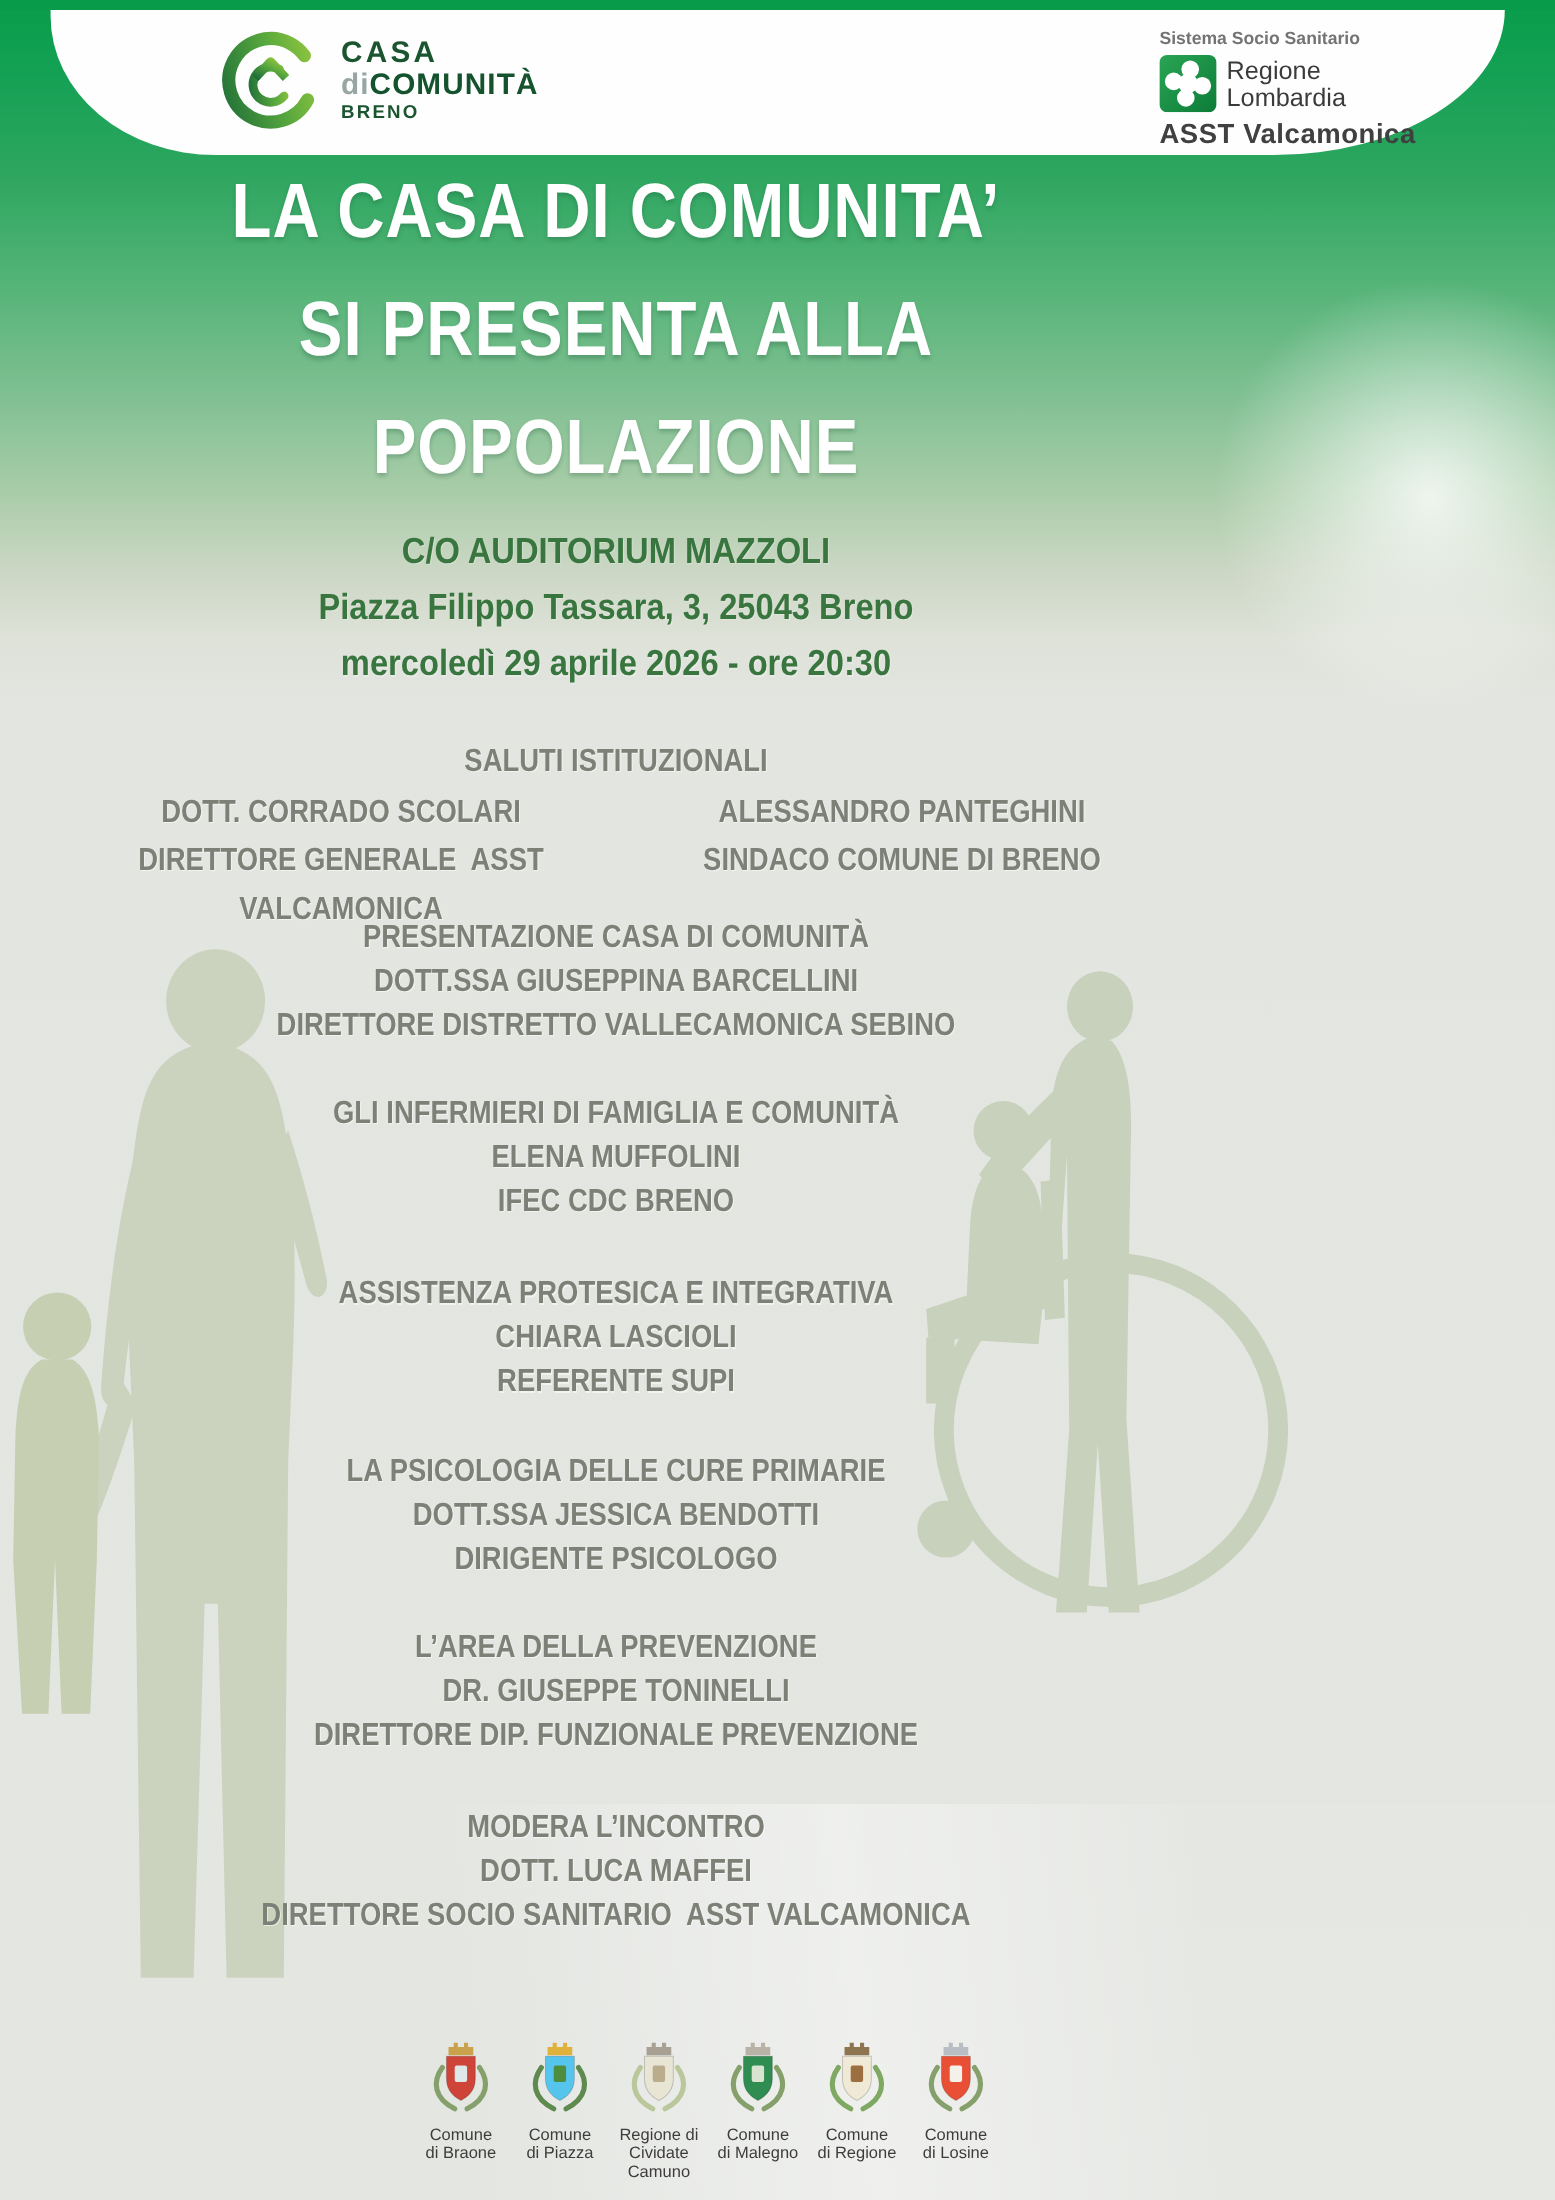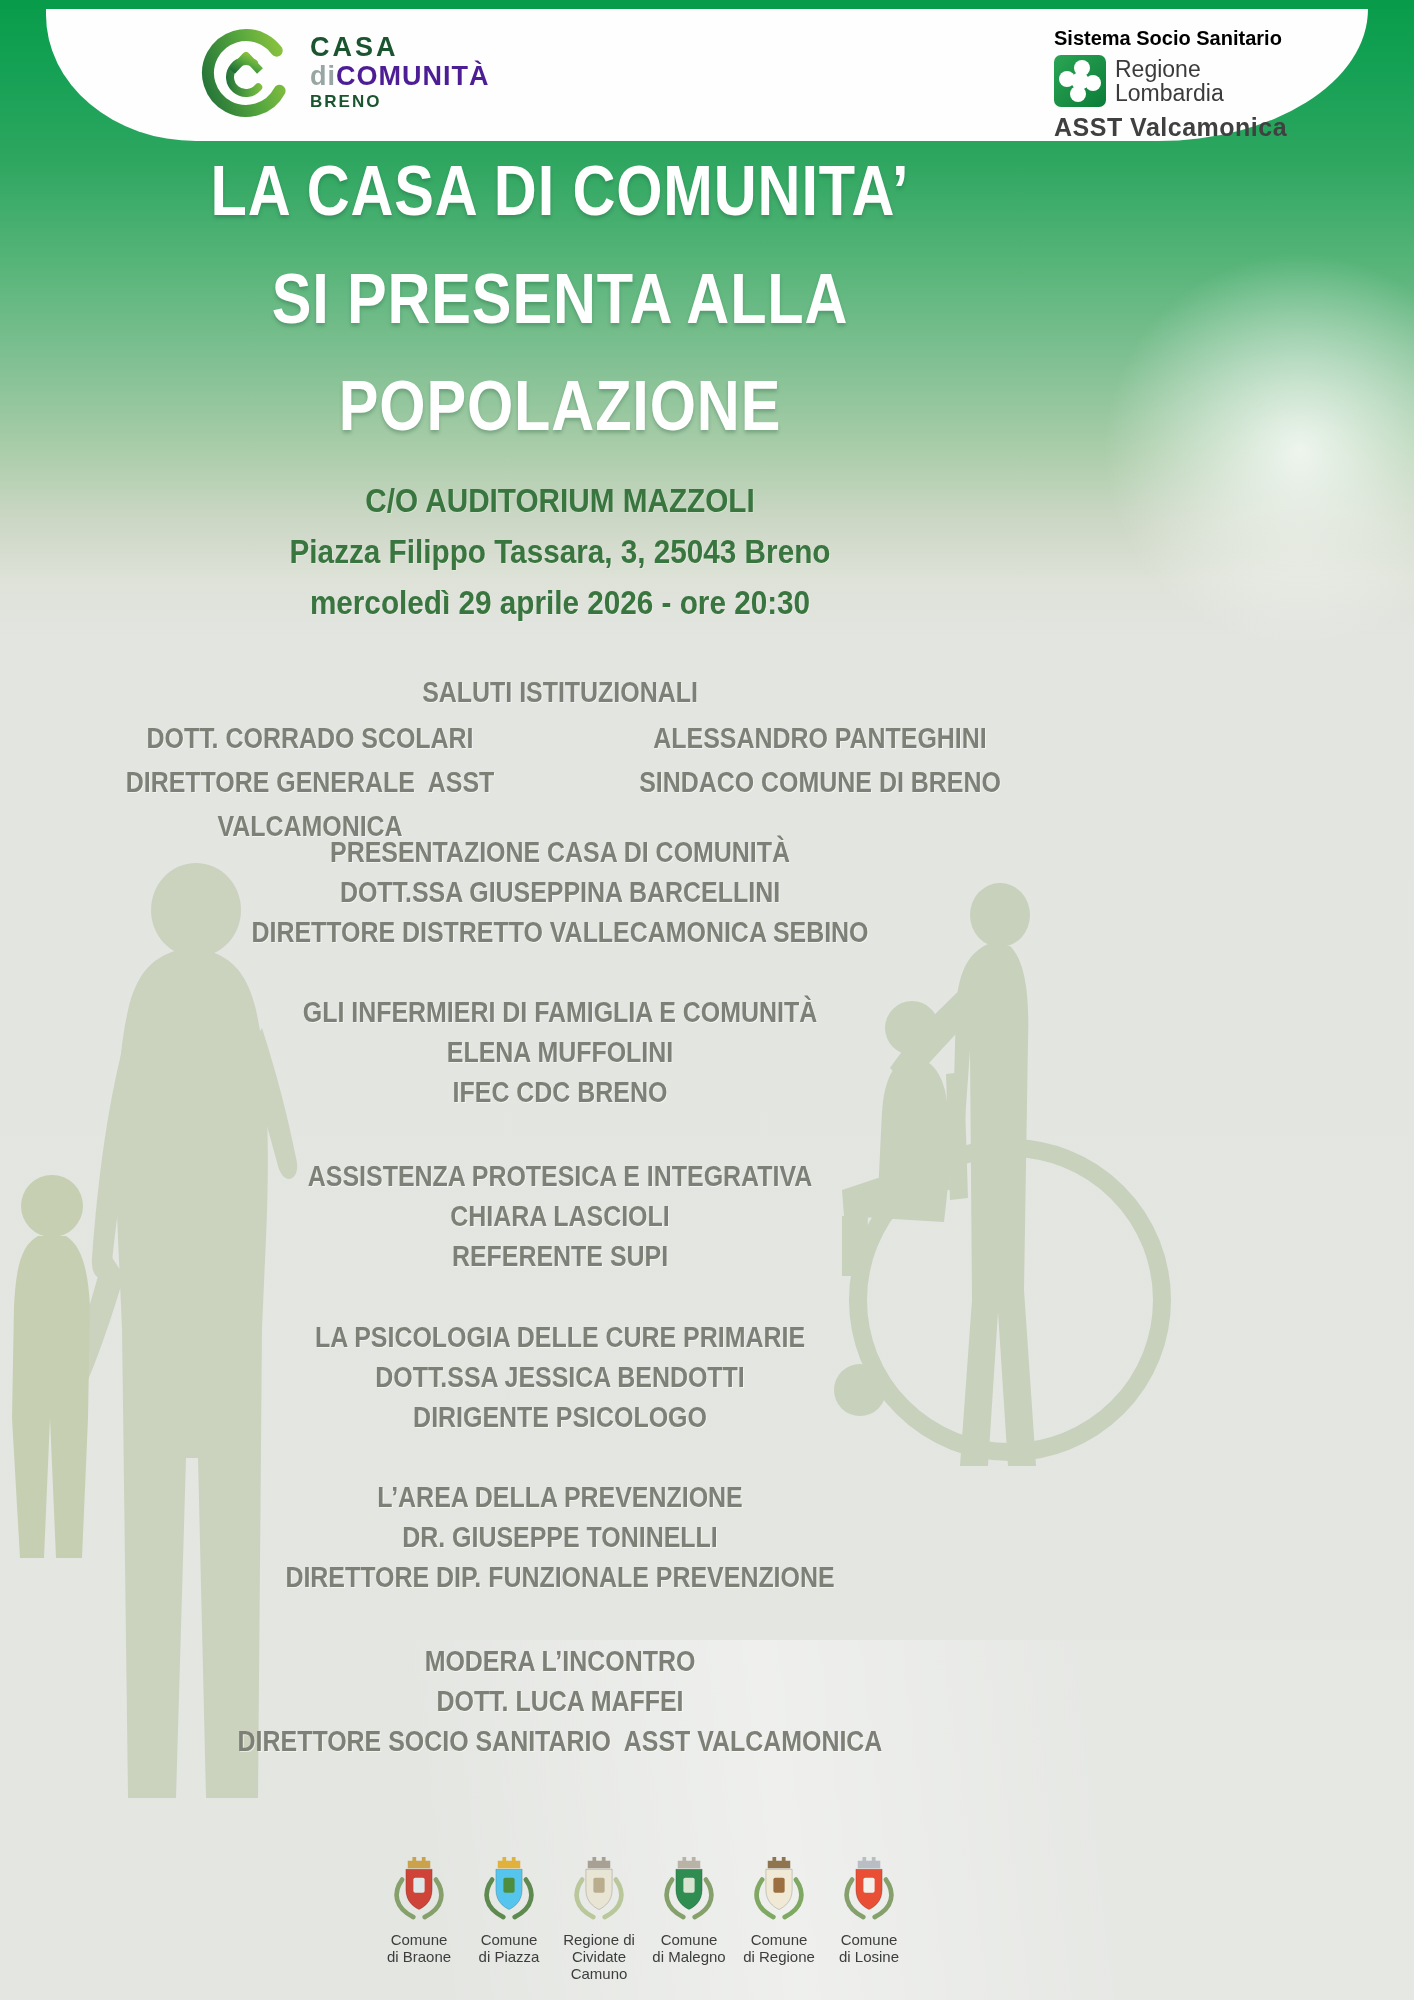--- a/index.html
+++ b/index.html
@@ -17,24 +17,24 @@
     transform-origin:50% 50%;text-shadow:1px 1px 0 rgba(255,255,255,0.25);z-index:4;}
   .body-sec{font-size:29px;font-weight:700;color:#7d8076;line-height:40px;
     transform:scaleX(0.86);transform-origin:50% 50%;text-shadow:1px 1px 0 rgba(255,255,255,0.55);z-index:4;}
   .top-strip{left:0;top:0;width:1414px;height:9px;background:#089c4a;z-index:6;}
   .header-band{left:46px;top:9px;width:1322px;height:132px;background:#fdfefd;
     border-bottom-left-radius:150px 126px;border-bottom-right-radius:210px 132px;z-index:6;}
   .casa-logo{position:absolute;left:152px;top:16px;display:flex;align-items:center;gap:16px;}
   .casa-l1{font-size:27px;font-weight:800;color:#1a5530;letter-spacing:3px;line-height:29px;}
   .casa-l2{font-size:27px;font-weight:800;line-height:29px;letter-spacing:1px;}
   .casa-l2 .di{color:#97a5a3;margin-top:28px;}
-  .casa-l2 .com{color:#4c1d95;}
+  .casa-l2 .com{color:#14532d;}
   .casa-l3{font-size:17px;font-weight:800;color:#1a5530;letter-spacing:2px;line-height:22px;}
   .regione-logo{position:absolute;left:1008px;top:18px;}
-  .sss{font-size:20px;font-weight:600;color:#000000;margin-bottom:5px;}
+  .sss{font-size:16px;font-weight:600;color:#737373;margin-bottom:5px;}
   .reg-row{display:flex;align-items:center;gap:9px;}
   .reg-name{font-size:23px;line-height:24px;color:#3b3b3b;font-weight:500;}
   .asst{font-size:25px;color:#404040;font-weight:600;margin-top:6px;letter-spacing:0.5px;}
   .muni-row{left:376px;top:1853px;width:536px;display:flex;justify-content:space-between;z-index:4;}
   .muni-item{width:86px;text-align:center;}
   .muni-label{font-size:15px;line-height:17px;color:#3d3d3d;margin-top:4px;}
   .sil{position:absolute;z-index:1;}
   .floor-sheen{left:0;top:1640px;width:1414px;height:360px;z-index:2;
     background:linear-gradient(83deg, rgba(255,255,255,0) 30%, rgba(255,255,255,0.4) 55%, rgba(255,255,255,0.08) 78%);}
 </style>

